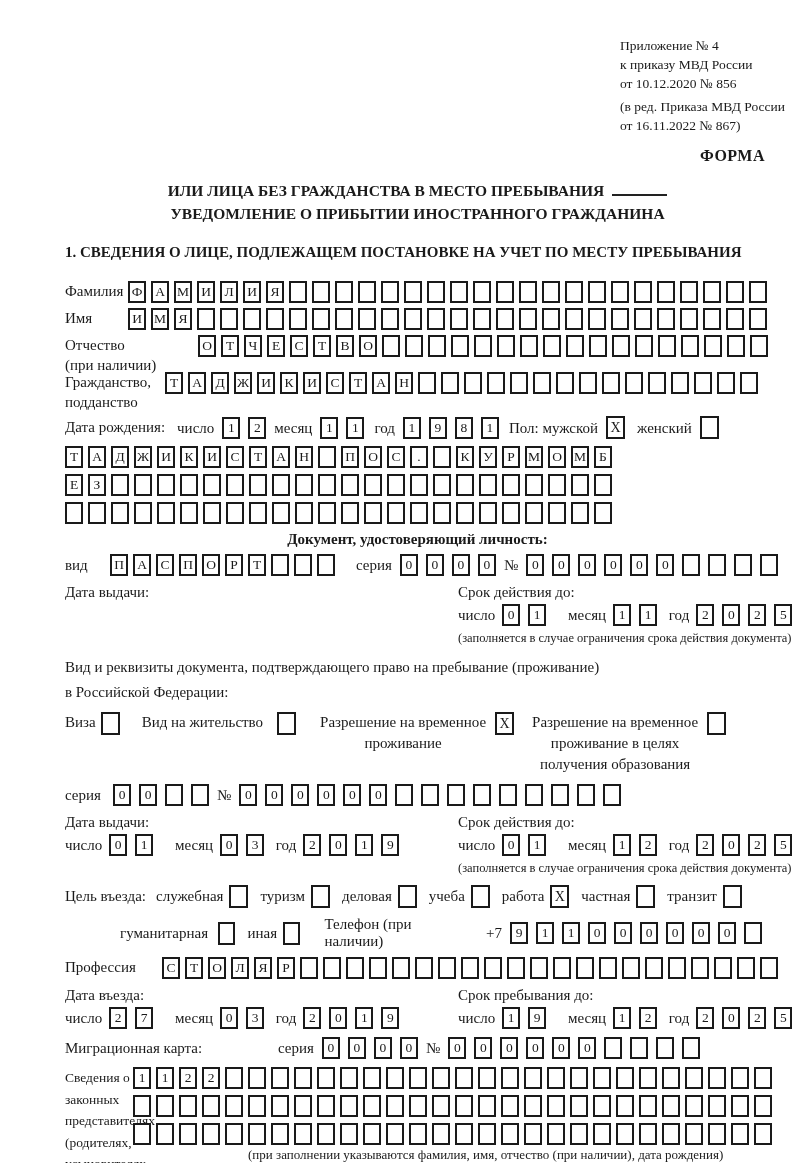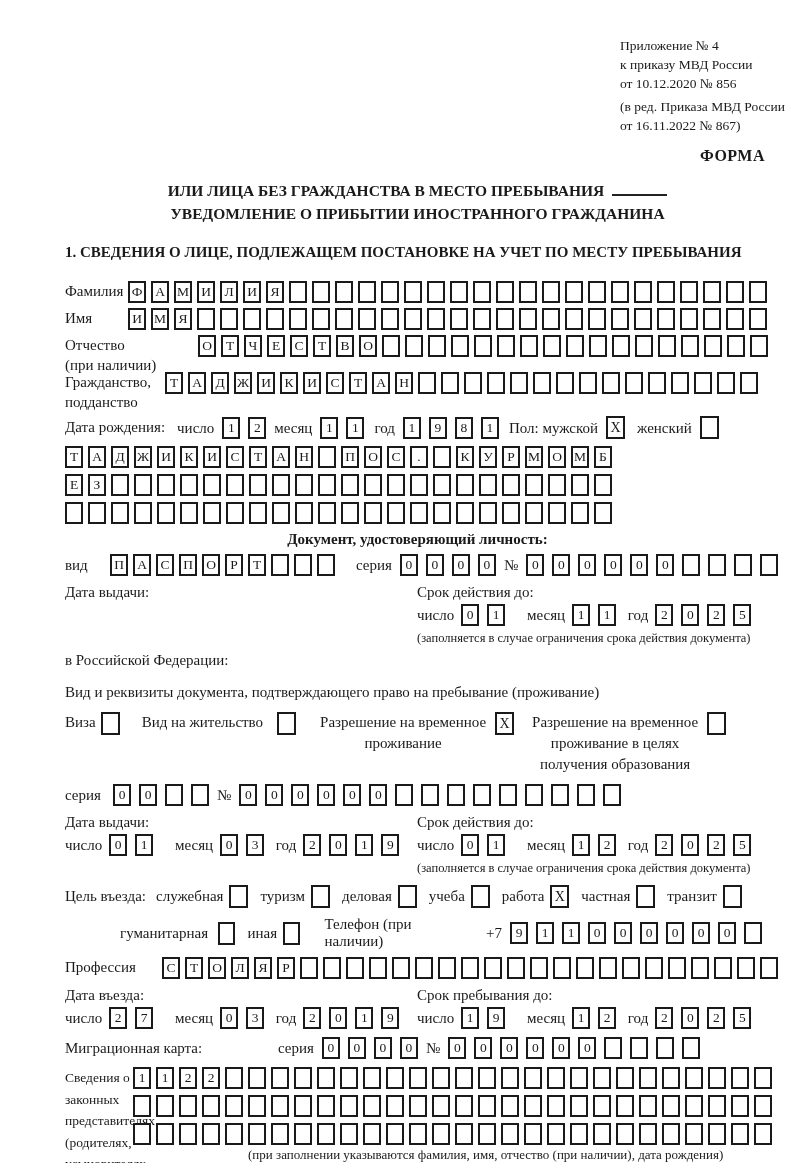--- a/index.html
+++ b/index.html
@@ -25,21 +25,21 @@
         margin-right:5px;font-size:13.5px;line-height:18px;text-align:center;vertical-align:top;background:#fff;}
   .gap .cell{margin-right:8px;}
   .chk{display:inline-block;box-sizing:border-box;width:19px;height:23px;border:2px solid #1a1a1a;
        font-size:14px;line-height:19px;text-align:center;vertical-align:top;background:#fff;}
   .t{margin:0 8px 0 12px;line-height:22px;}
   .t0{margin:0 8px 0 0;line-height:22px;}
 
   
   .dates{display:flex;align-items:flex-start;margin-top:7px;}
   .dleft{width:352px;flex-shrink:0;}
-  .dright{flex-grow:1;}
+  .dright{flex-grow:1;margin-left:41px;}
   .dhead{text-align:left;margin-bottom:3px;line-height:18px;}
   .dleft .dhead{padding-right:85px;}
   .dright .dhead{padding-right:55px;}
   .dline{white-space:nowrap;line-height:22px;}
   .dl{margin-right:7px;}
   .dl.m{margin-left:10px;}
   .dnote{font-size:12.5px;line-height:16px;margin-top:4px;white-space:nowrap;}
 
   .intro{margin-top:11px;line-height:21px;}
 
@@ -146,22 +146,22 @@
       <div class="dhead">Срок действия до:</div>
       <div class="dline">
         <span class="dl">число</span><span class="cells gap"><span class="cell">0</span><span class="cell">1</span></span>
         <span class="dl m">месяц</span><span class="cells gap"><span class="cell">1</span><span class="cell">1</span></span>
         <span class="dl">год</span><span class="cells gap"><span class="cell">2</span><span class="cell">0</span><span class="cell">2</span><span class="cell">5</span></span>
       </div>
       <div class="dnote">(заполняется в случае ограничения срока действия документа)</div>
     </div>
   </div>
 
+  <div class="intro">Вид и реквизиты документа, подтверждающего право на пребывание (проживание)</div>
   <div class="intro" style="margin-top:4px;">в Российской Федерации:</div>
-  <div class="intro">Вид и реквизиты документа, подтверждающего право на пребывание (проживание)</div>
 
   <div class="opts">
     <div class="opt">
       <span class="olbl">Виза</span>
       <span class="chk" style="margin-left:5px;"></span>
     </div>
     <div class="opt" style="margin-left:22px;">
       <span class="olbl">Вид на жительство</span>
       <span class="chk" style="margin-left:14px;"></span>
     </div>

